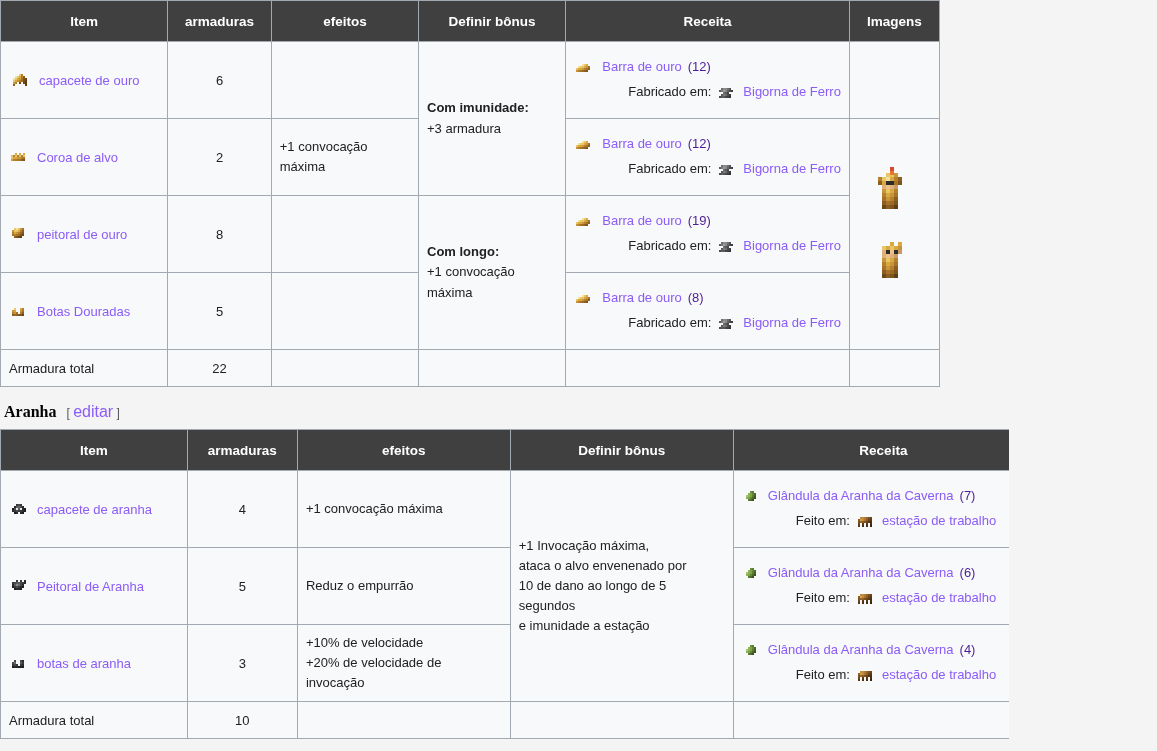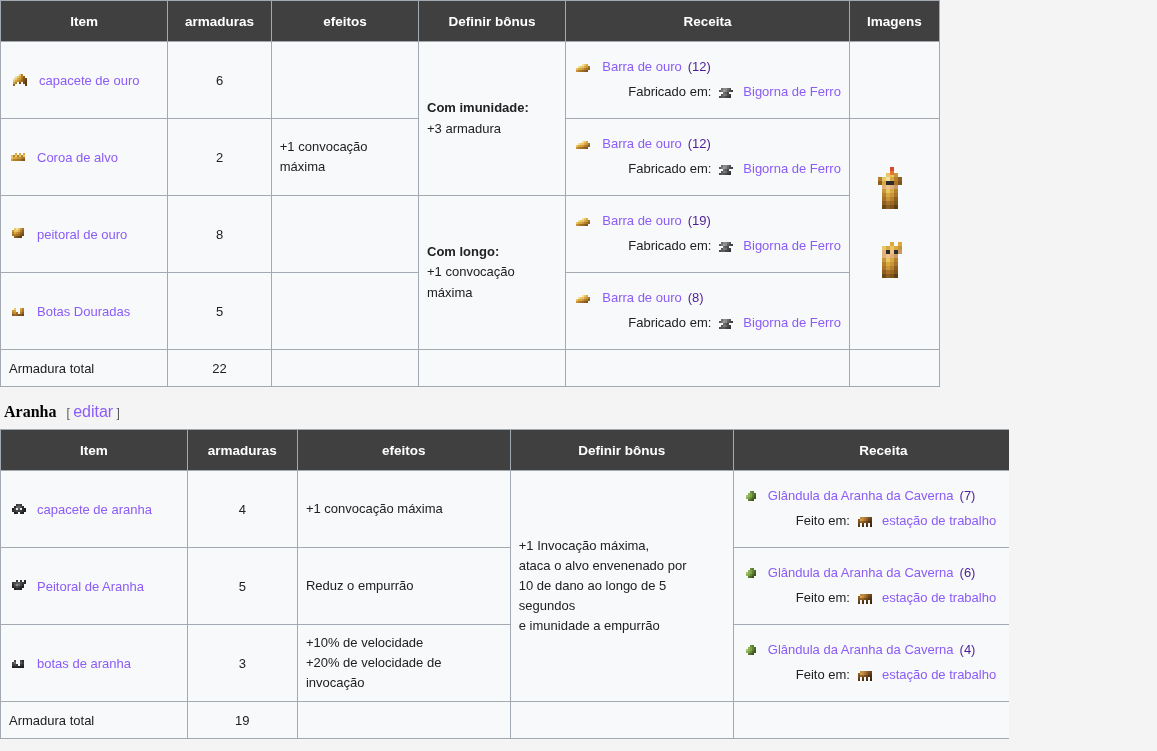--- a/index.html
+++ b/index.html
@@ -503,21 +503,21 @@
               </span>
             <a class="link">capacete de aranha</a>
           </span>
         </td>
         <td class="num">4</td>
         <td class="effects">+1 convocação máxima</td>
         <td class="effects" rowspan="3">
           <div>+1 Invocação máxima,</div>
           <div>ataca o alvo envenenado por</div>
           <div>10 de dano ao longo de 5 segundos</div>
-          <div>e imunidade a empurrão</div>
+          <div>e imunidade a estação</div>
         </td>
         <td>
           <div class="recipe-block">
             <div class="recipe-line">
               <span class="spr ico-gland">
                   <i></i>
                 </span>
               <a class="link">Glândula da Aranha da Caverna</a>
               <span class="qty">(7)</span>
             </div>
@@ -595,21 +595,21 @@
                   <i></i>
                 </span>
               <a class="link">estação de trabalho</a>
             </div>
           </div>
         </td>
       </tr>
 
       <tr class="total-row">
         <td>Armadura total</td>
-        <td class="num">19</td>
+        <td class="num">10</td>
         <td></td>
         <td></td>
         <td></td>
         <td></td>
       </tr>
     </tbody>
   </table>
 
 </div>
 

